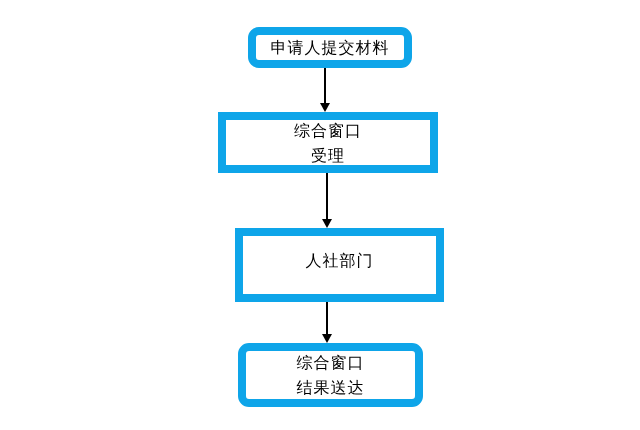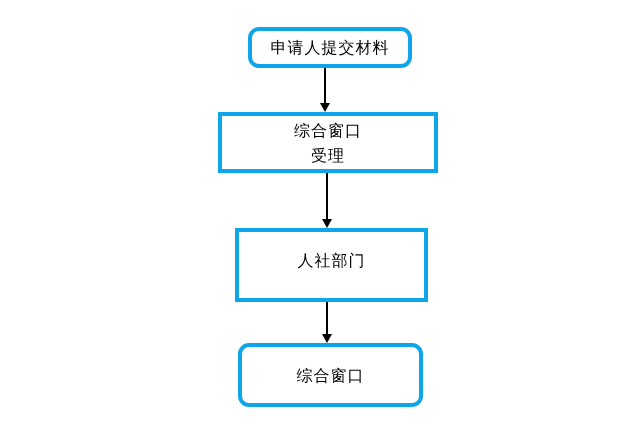--- a/index.html
+++ b/index.html
@@ -15,42 +15,42 @@
   .canvas {
     position: relative;
     width: 640px;
     height: 430px;
     background: #ffffff;
     overflow: hidden;
   }
   .node {
     position: absolute;
     box-sizing: border-box;
-    border: 4px solid #0ea5e9;
+    border: 8px solid #0ea5e9;
     background: #ffffff;
     color: #000000;
     display: flex;
     flex-direction: column;
     align-items: center;
     justify-content: center;
     font-size: 16px;
     line-height: 25px;
     letter-spacing: 1px;
     text-align: center;
   }
   .node.rounded {
     border-radius: 11px;
   }
   .node-line {
     display: block;
     white-space: nowrap;
   }
   #node-submit  { left: 248px; top: 27px;  width: 164px; height: 41px; }
   #node-accept  { left: 218px; top: 112px; width: 220px; height: 61px; }
-  #node-apply   { left: 235px; top: 228px; width: 193px; height: 74px; padding-bottom: 10px; }
+  #node-apply   { left: 235px; top: 228px; width: 209px; height: 74px; padding-bottom: 10px; }
   #node-deliver { left: 238px; top: 343px; width: 185px; height: 64px; }
   .arrow {
     position: absolute;
     width: 10px;
     display: flex;
     flex-direction: column;
     align-items: center;
   }
   .arrow-line {
     width: 2px;
@@ -96,15 +96,16 @@
     <span class="node-line">人社部门</span>
   </div>
 
   <div class="arrow" id="arrow-3">
     <div class="arrow-line"></div>
     <div class="arrow-head"></div>
   </div>
 
   <div class="node rounded" id="node-deliver">
     <span class="node-line">综合窗口</span>
+    <span class="node-line">结果送达</span>
   </div>
 
 </div>
 
 </body></html>

